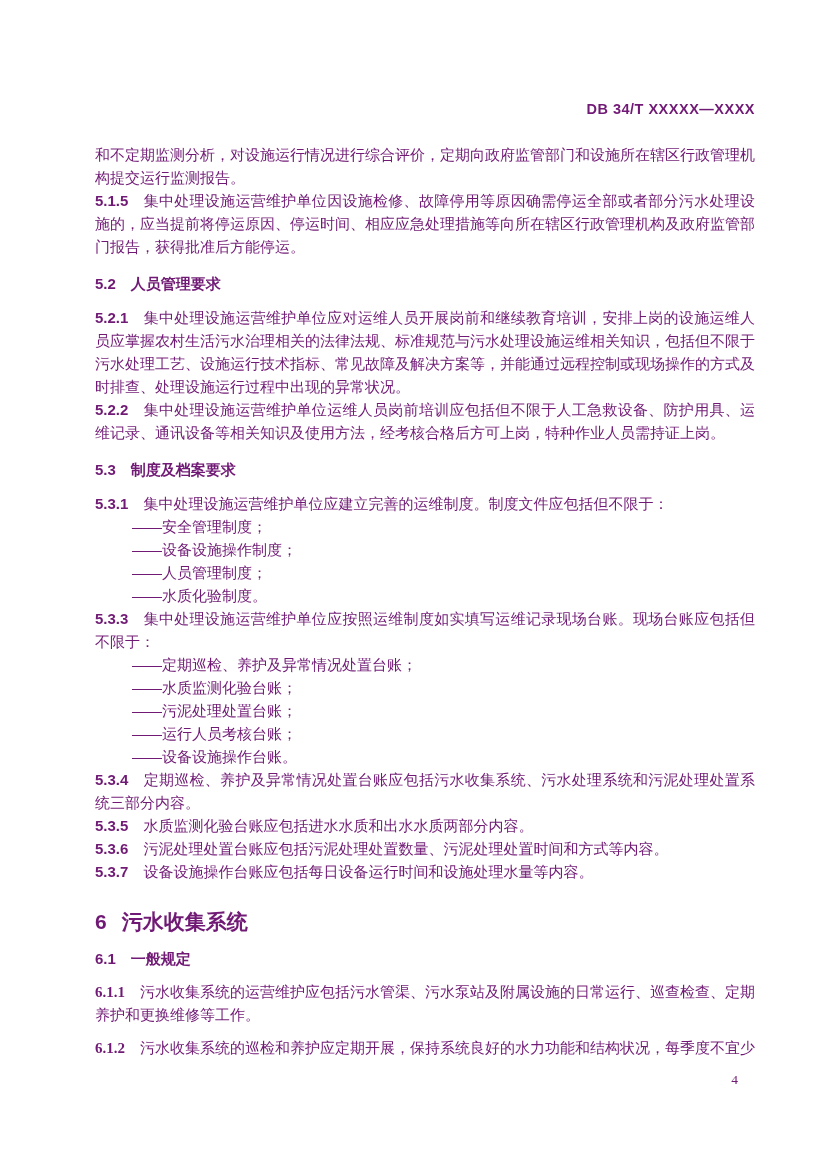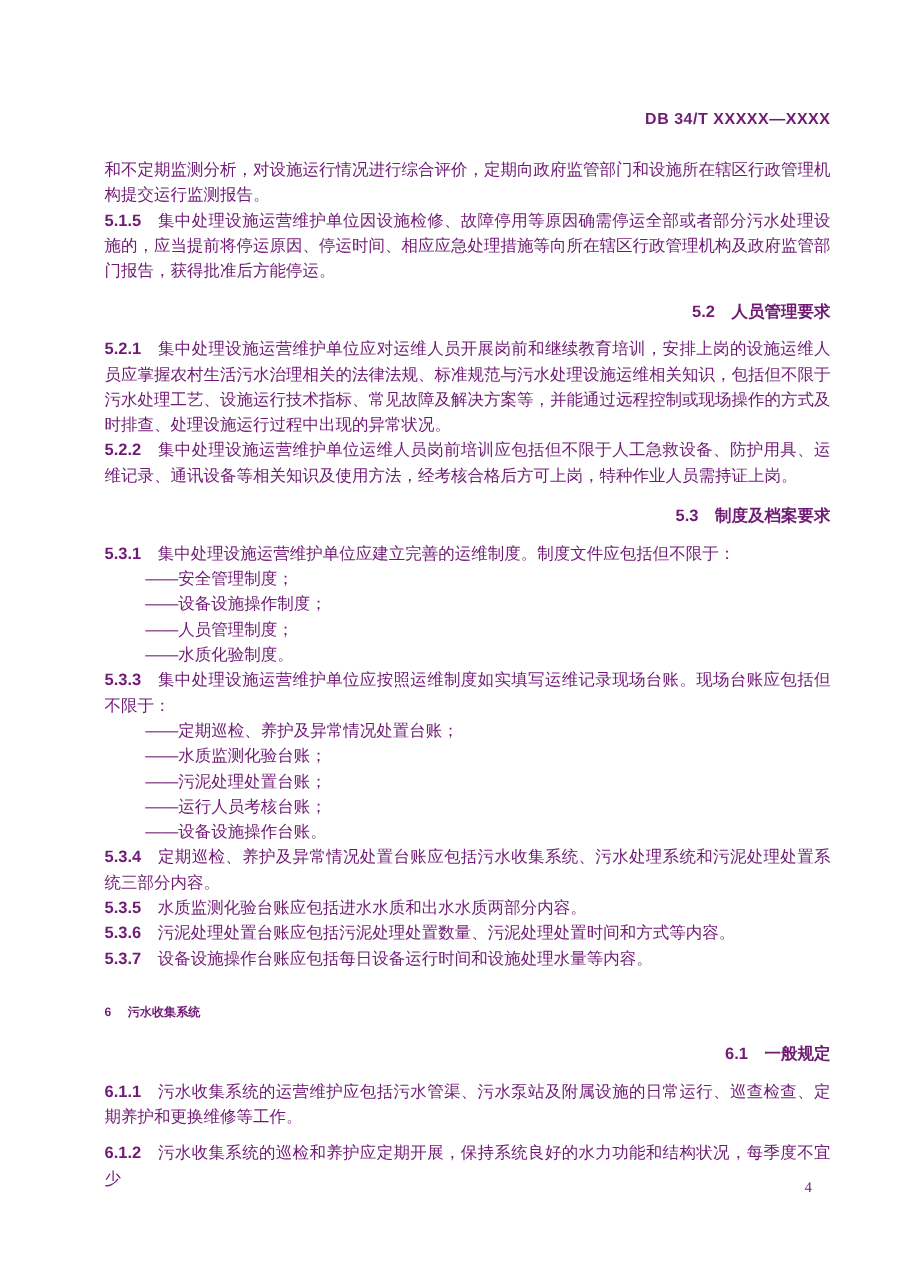--- a/index.html
+++ b/index.html
@@ -39,33 +39,34 @@
     margin: 0;
   }
   .num {
     font-weight: bold;
     margin-right: 15px;
     white-space: nowrap;
   }
   .h2 {
     font-weight: bold;
     margin: 14px 0 11px 0 !important;
-    text-align: right;
+    text-align: left;
   }
   .h1 {
     font-weight: bold;
     margin: 27px 0 13px 0 !important;
-    font-size: 11px;
+    font-size: 21px;
     text-align: left;
   }
   .dash {
     padding-left: 37px;
   }
   .spaced {
     margin-top: 10px !important;
+    font-family: Liberation Serif, serif;
   }
   .footer {
     position: absolute;
     top: 1072px;
     right: 88px;
     font-size: 13.5px;
     font-family: "Liberation Serif", serif;
   }
 </style>
 </head>

